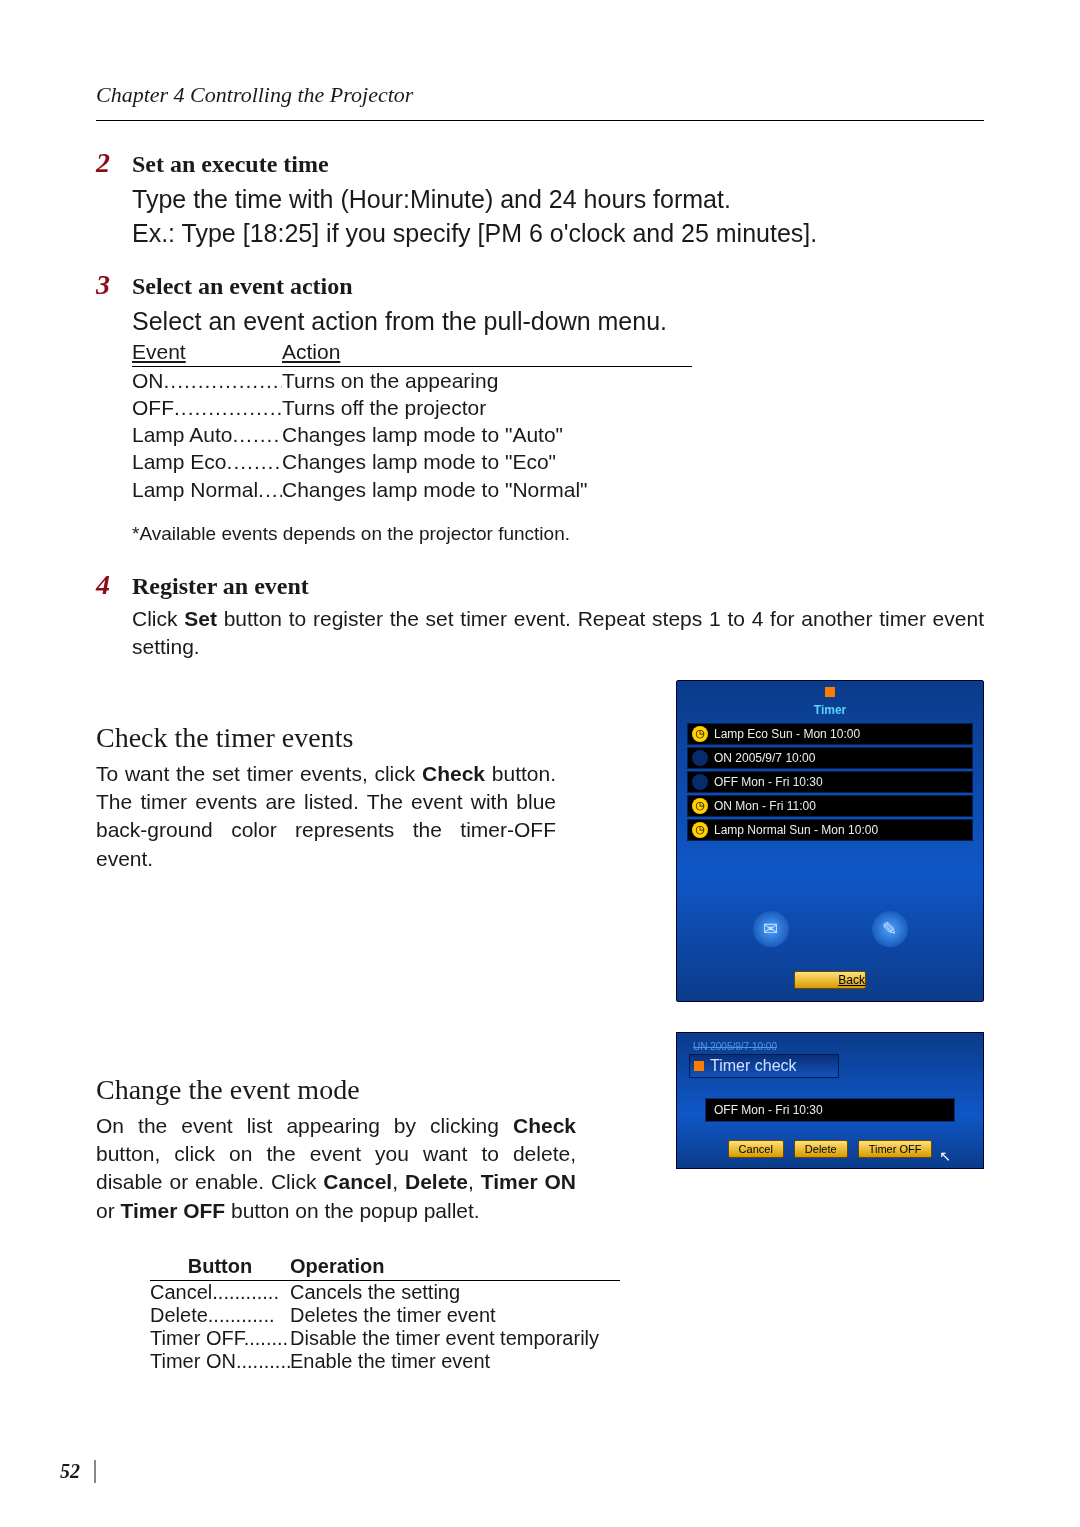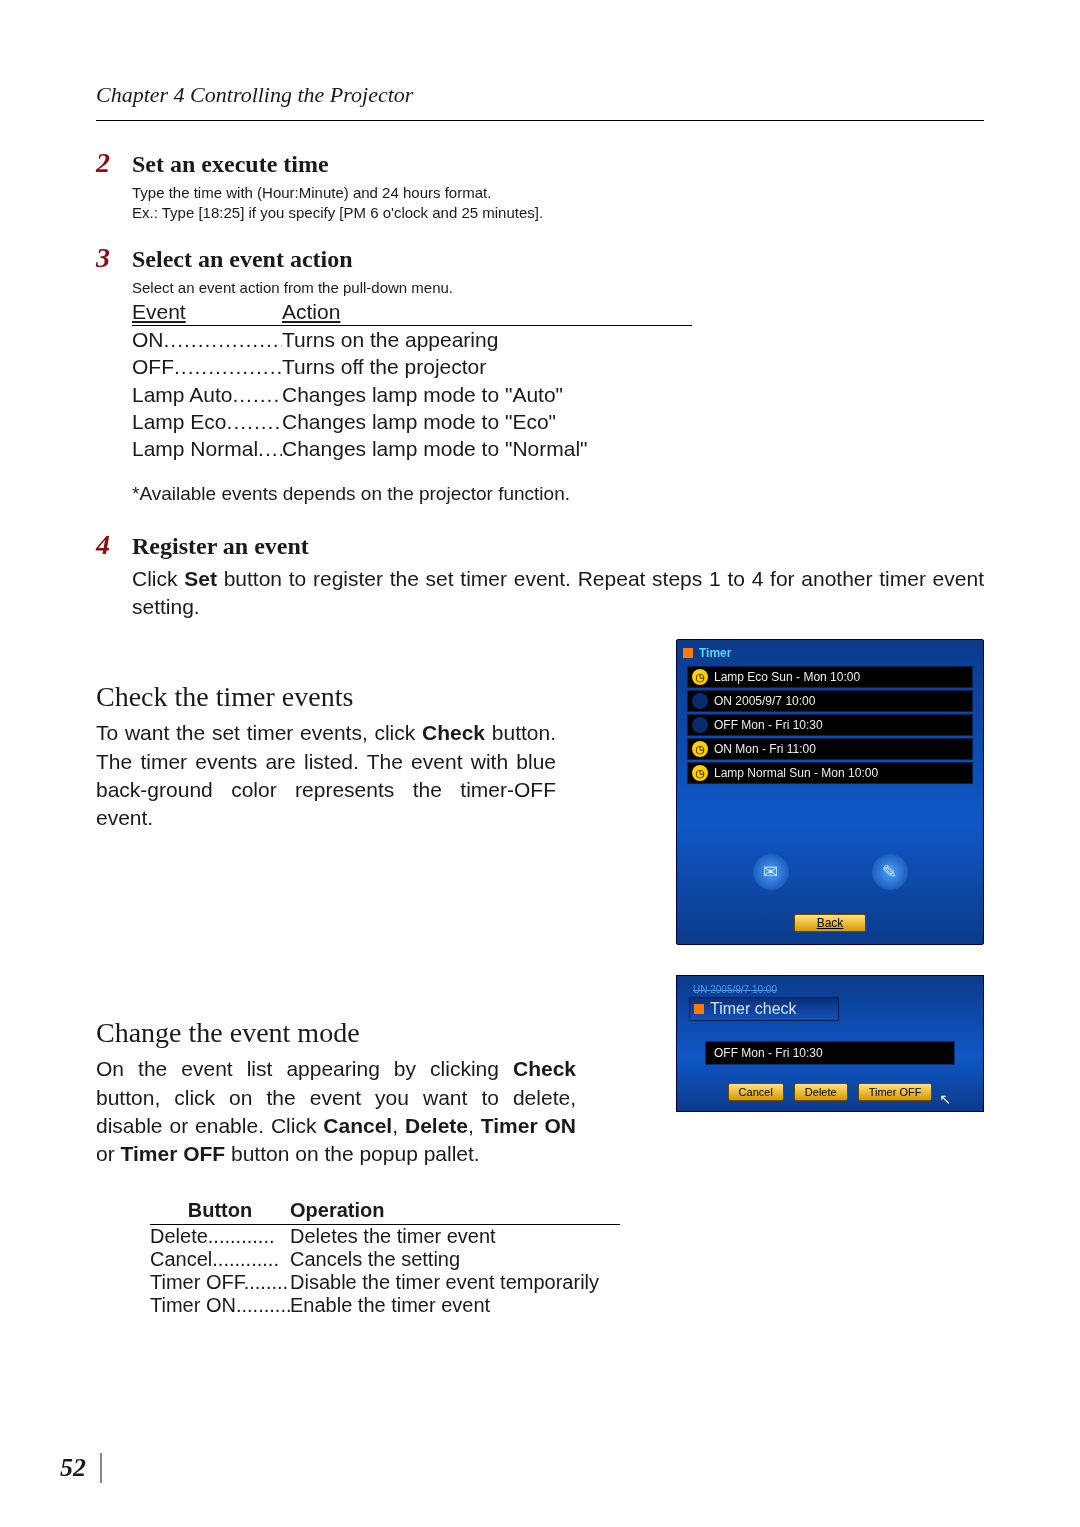--- a/index.html
+++ b/index.html
@@ -32,40 +32,40 @@
   .step-num {
     font-family: Georgia, "Times New Roman", serif;
     font-style: italic; font-weight: bold;
     font-size: 28px; color: #8d0b14;
     width: 26px;
   }
   .step-title {
     font-family: Georgia, "Times New Roman", serif;
     font-weight: bold; font-size: 24px;
   }
-  .step-body { margin-left: 36px; font-size: 15px; line-height: 1.35; }
+  .step-body { margin-left: 36px; font-size: 25px; line-height: 1.35; }
   .ev-table { margin-left: 36px; font-size: 21px; line-height: 1.3; }
   .ev-head { display: flex; border-bottom: 1px solid #000; width: 560px; }
   .ev-c1 { width: 150px; text-decoration: underline; }
   .ev-c2 { text-decoration: underline; }
   .ev-row { display: flex; }
   .ev-r1 { width: 150px; white-space: nowrap; overflow: hidden; }
   .ev-r1 .dots { letter-spacing: 1px; }
   .note { margin-left: 36px; font-size: 19px; margin-top: 20px; margin-bottom: 24px; }
   .sub-title {
     font-family: Georgia, "Times New Roman", serif;
     font-size: 28px; margin-top: 42px; margin-bottom: 6px;
   }
   .just { text-align: justify; font-size: 21px; line-height: 1.35; }
   .two-col { display: flex; gap: 30px; align-items: flex-start; }
   .two-col .left { flex: 1; }
   .pagefoot {
     position: absolute; left: 60px; bottom: 44px;
     font-family: Georgia, "Times New Roman", serif;
-    font-style: italic; font-weight: bold; font-size: 26px;
+    font-style: italic; font-weight: bold; font-size: 20px;
     border-right: 2px solid #888; padding-right: 14px;
   }
   .btn-table { margin-left: 54px; margin-top: 30px; font-size: 20px; }
   .btn-header { display: flex; font-weight: bold; border-bottom: 1px solid #000; width: 470px; padding-bottom: 2px; }
   .btn-c1 { width: 140px; text-align: center; }
   .btn-row { display: flex; }
   .btn-r1 { width: 140px; white-space: nowrap; overflow: hidden; }
   .bold { font-weight: bold; }
 
   
@@ -74,20 +74,21 @@
     background: linear-gradient(#0b3b8a,#0f57c7 60%,#0b3b8a);
     border: 1px solid #003;
     padding: 4px 4px 8px 4px;
     box-sizing: border-box;
     border-radius: 2px;
   }
   .tp-head {
     display:flex; align-items:center; gap:6px;
     font-size: 12px; font-weight:bold; color:#59d3ff;
     padding:2px 2px 4px 2px;
+    flex-direction:column;
   }
   .tp-head .sq { width:10px; height:10px; background:#ff7a00; }
   .tp-row {
     display:flex; align-items:center; gap:6px;
     background:#000; color:#eee; font-size:12px;
     border:1px solid #06205a; padding:2px 4px;
     margin:2px 6px;
   }
   .tp-row.enabled .ico { background:#ffcf00; }
   .tp-row .ico {
@@ -97,21 +98,21 @@
   }
   .tp-space { height: 60px; }
   .tp-icons { display:flex; justify-content:space-around; padding:8px 30px; }
   .tp-icons .ic {
     width:36px; height:36px; border-radius:50%;
     background:radial-gradient(#4aa3ff,#0b3fa0);
     display:flex; align-items:center; justify-content:center;
     color:#cfe3ff; font-size:18px;
   }
   .tp-back {
-    margin: 16px auto 4px auto; width:70px; text-align:center;
+    margin: 16px auto 4px auto; width:70px; text-align:right;
     font-size:12px; background:linear-gradient(#ffe17a,#d69a00);
     border:1px solid #6b4a00; border-radius:2px; padding:1px 0;
     color:#000;
     text-decoration:underline;
   }
 
   
   .popup-panel {
     width: 308px;
     background: linear-gradient(#0b3b8a,#0f57c7 60%,#0b3b8a);
@@ -280,26 +281,26 @@
     </div>
   </div>
 
   <div class="btn-table">
     <div class="btn-header">
       <span class="btn-c1">Button</span>
       <span>Operation</span>
     </div>
     <div id="btn-rows">
         <div class="btn-row">
+          <span class="btn-r1">Cancel<span class="dots">............</span></span>
+          <span>Cancels the setting</span>
+        </div>
+        <div class="btn-row">
           <span class="btn-r1">Delete<span class="dots">............</span></span>
           <span>Deletes the timer event</span>
-        </div>
-        <div class="btn-row">
-          <span class="btn-r1">Cancel<span class="dots">............</span></span>
-          <span>Cancels the setting</span>
         </div>
         <div class="btn-row">
           <span class="btn-r1">Timer OFF<span class="dots">.........</span></span>
           <span>Disable the timer event temporarily</span>
         </div>
         <div class="btn-row">
           <span class="btn-r1">Timer ON<span class="dots">..........</span></span>
           <span>Enable the timer event</span>
         </div>
       </div>

